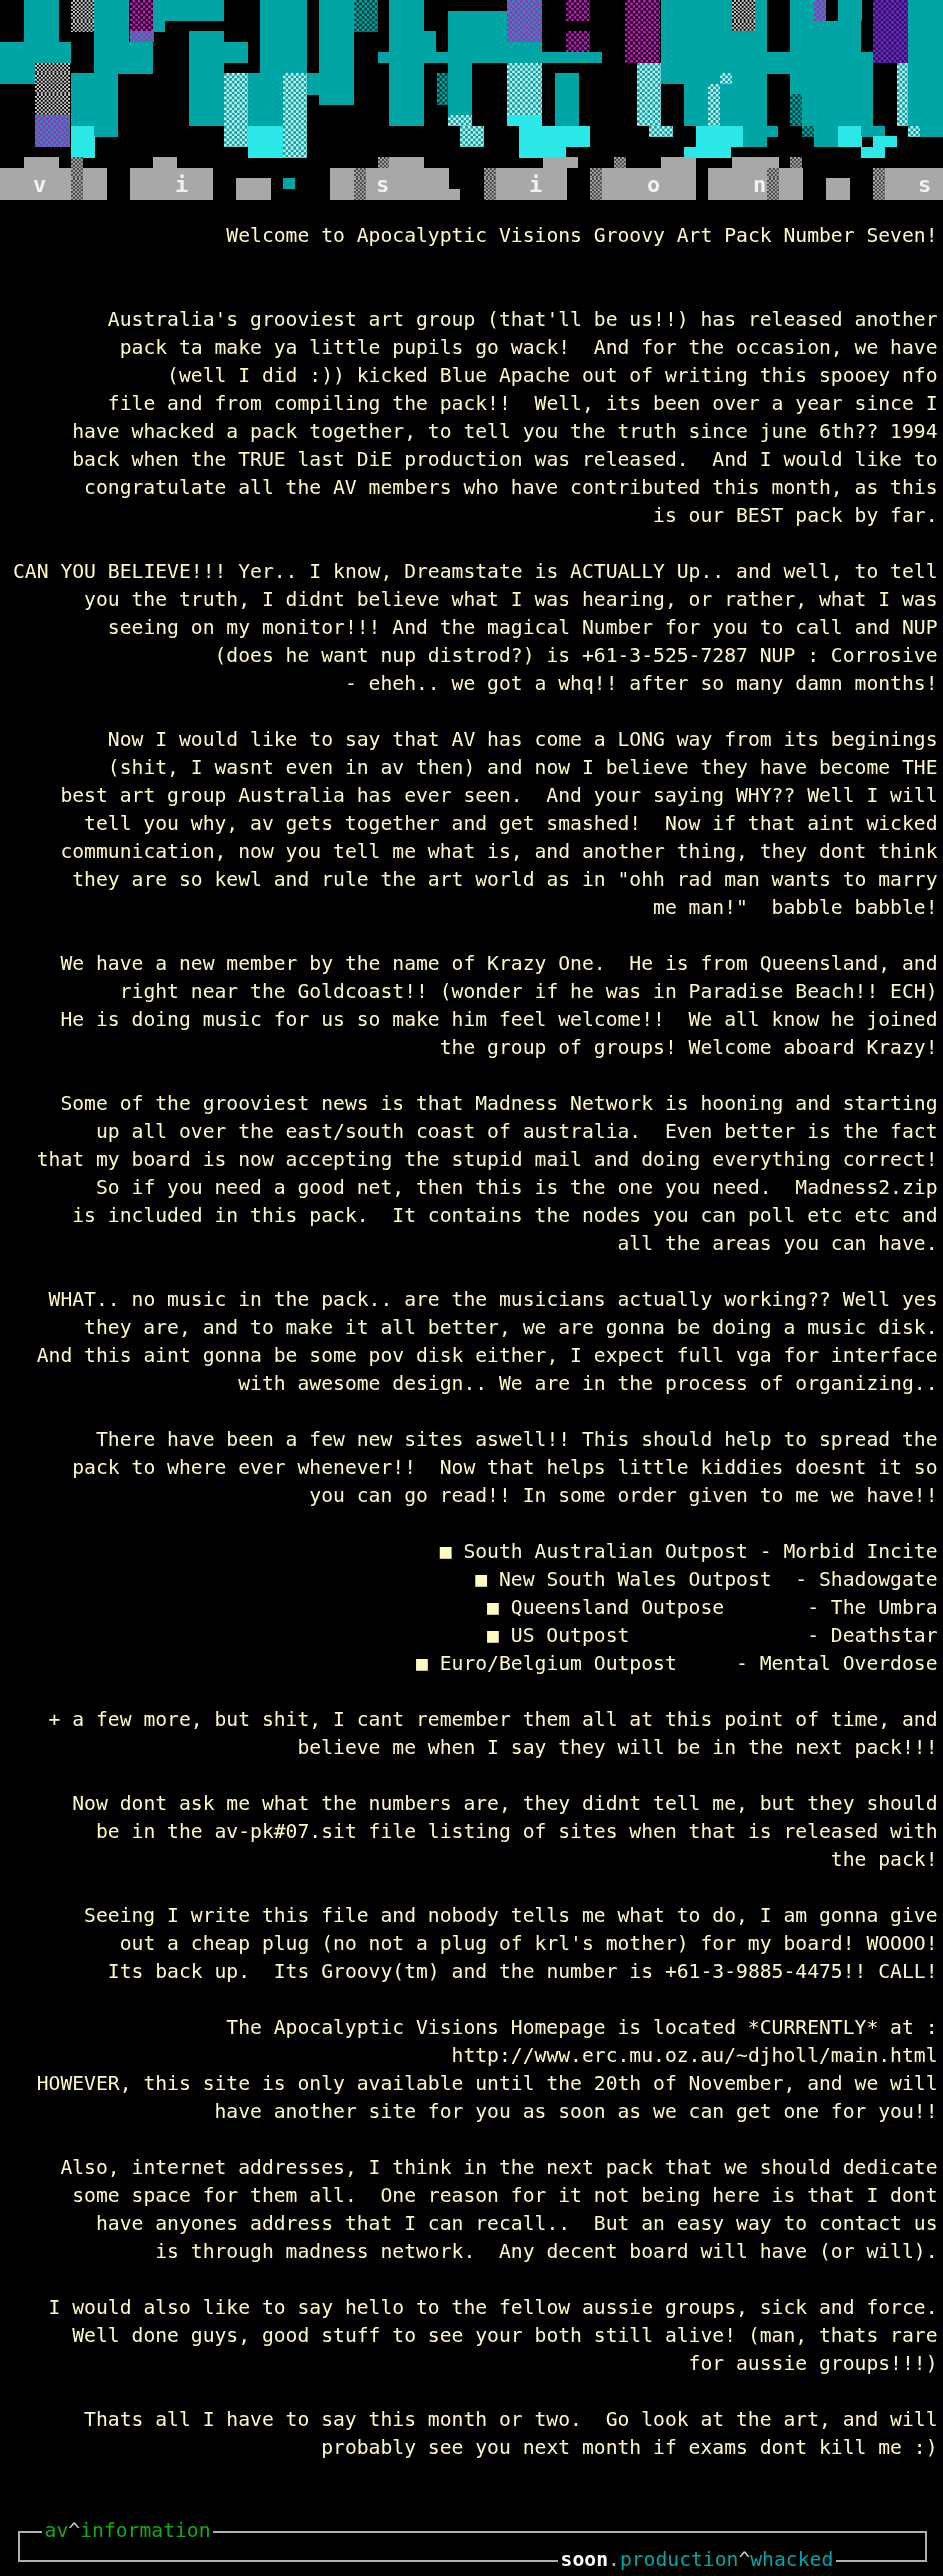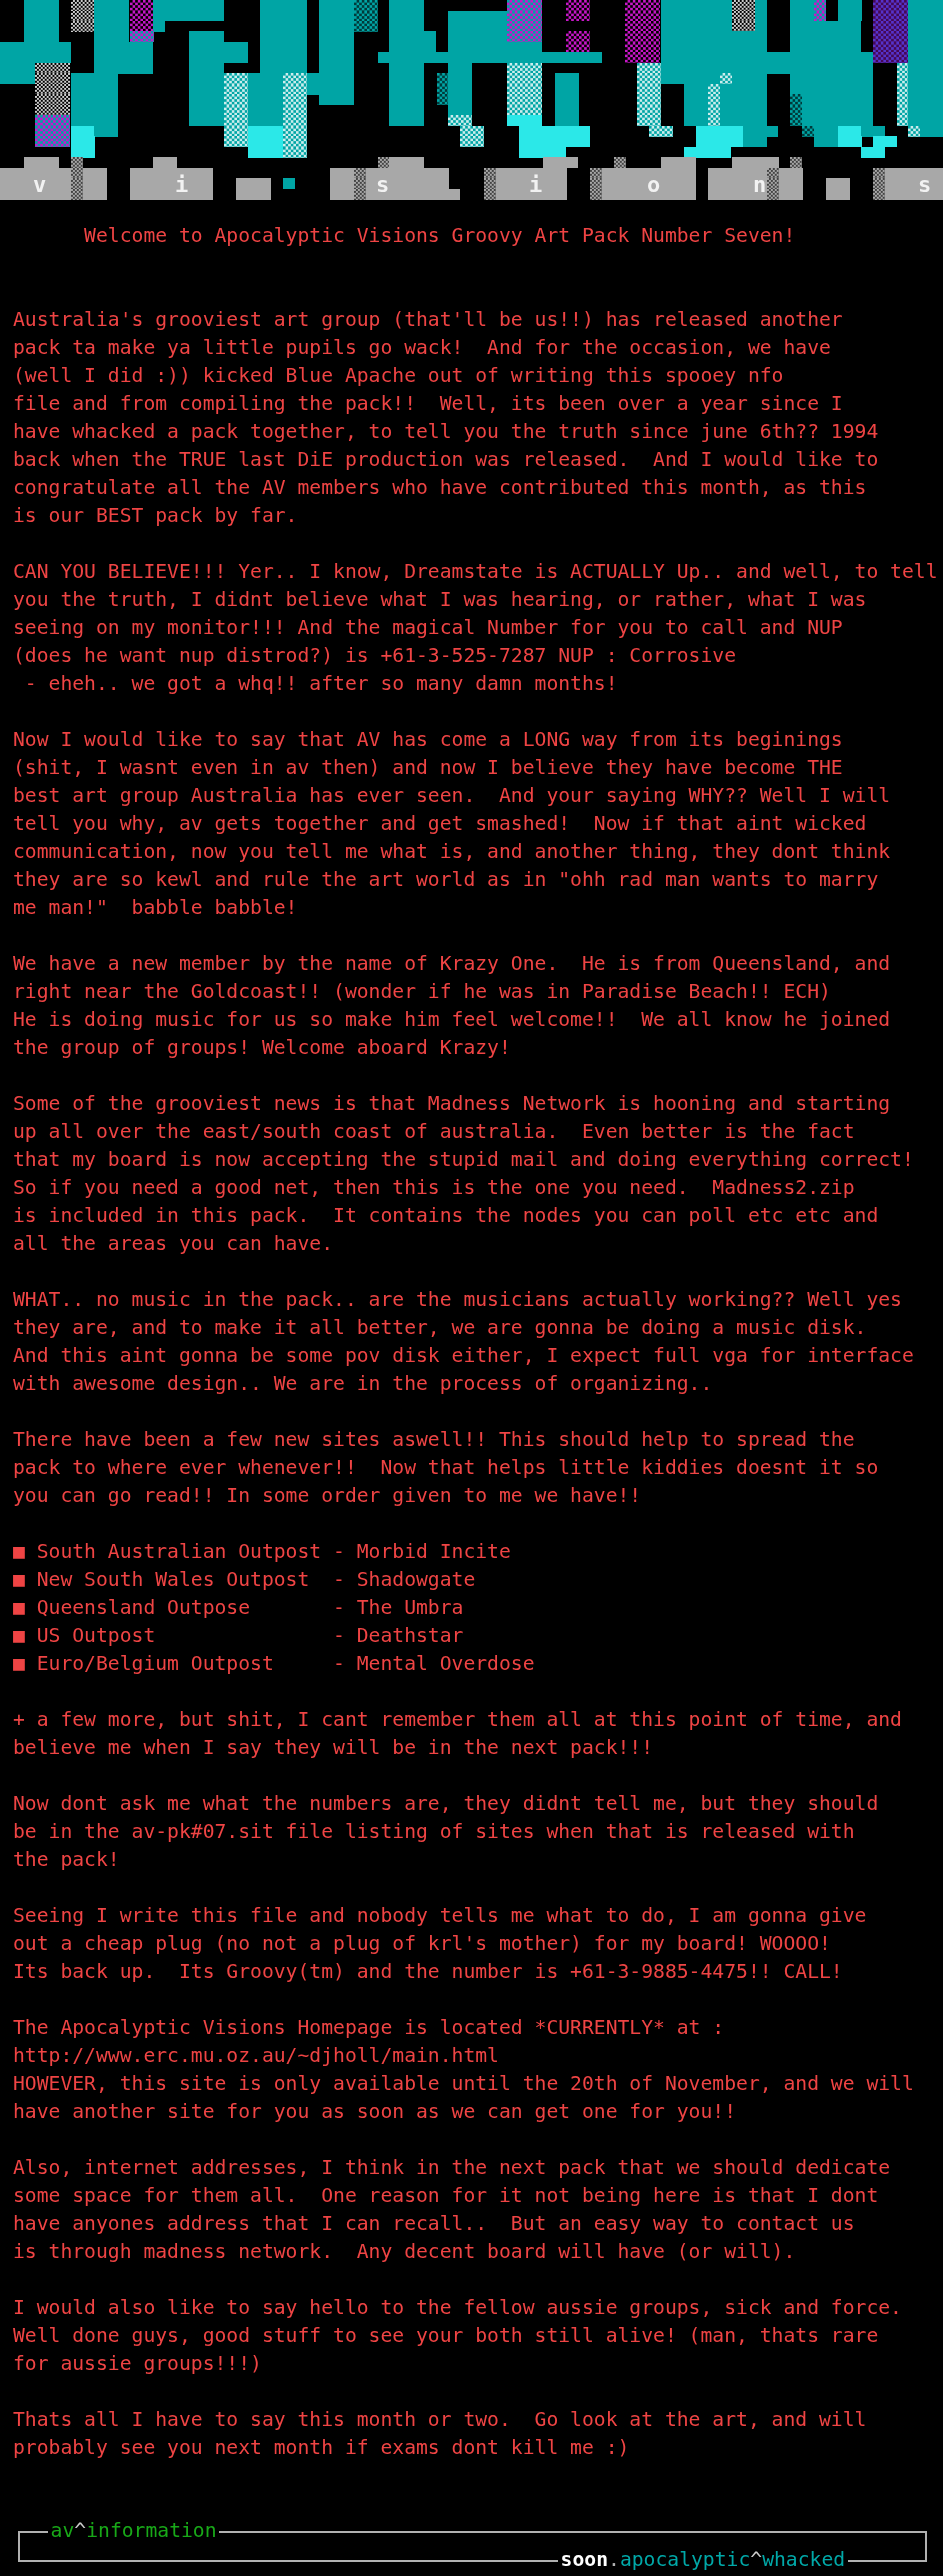--- a/index.html
+++ b/index.html
@@ -15,28 +15,28 @@
   .c-c{background:#00a5a5;background-image:repeating-conic-gradient(rgba(255,255,255,.8) 0% 25%, transparent 0% 50%);background-size:5.2px 5.2px;}
   .c-D{background:#00a5a5;background-image:repeating-conic-gradient(rgba(0,0,0,.65) 0% 25%, transparent 0% 50%);background-size:5.2px 5.2px;}
   .c-M{background:#000;background-image:repeating-conic-gradient(#c816c8 0% 25%, transparent 0% 50%);background-size:5.2px 5.2px;}
   .c-m{background:#00a5a5;background-image:repeating-conic-gradient(#c816c8 0% 25%, transparent 0% 50%);background-size:5.2px 5.2px;}
   .c-P{background:#9911bb;background-image:repeating-conic-gradient(#5533cc 0% 25%, rgba(0,0,0,.55) 0% 50%);background-size:5.2px 5.2px;}
   .c-W{background:#000;background-image:repeating-conic-gradient(#cfcfcf 0% 25%, transparent 0% 50%);background-size:3.9px 3.9px;}
   .c-g{background:#a8a8a8;background-image:repeating-conic-gradient(rgba(0,0,0,.6) 0% 25%, transparent 0% 50%);background-size:3.9px 3.9px;}
   .logo-letter{position:absolute;color:#f2f2f2;font-size:22px;font-weight:bold;
                font-family:"DejaVu Sans Mono",monospace;}
   
-  .nfo{position:absolute;left:13px;top:222px;margin:0;color:#ef4444;
-       font-family:"DejaVu Sans Mono",monospace;font-size:19.7px;line-height:28px;white-space:pre;}
+  .nfo{position:absolute;left:13px;top:222px;margin:0;color:#fef9c3;
+       font-family:"DejaVu Sans Mono",monospace;font-size:19.7px;line-height:28px;white-space:pre;text-align:right;}
   
   .infobox{position:absolute;left:18.4px;top:2531px;width:909px;height:31px;
            border:2.6px solid #b0b0b0;box-sizing:border-box;}
   .boxlabel{position:absolute;background:#000;font-size:19.7px;line-height:25px;
             font-family:"DejaVu Sans Mono",monospace;white-space:pre;padding:0 2.6px;}
-  .label-left{left:48px;top:2518px;}
+  .label-left{left:42px;top:2518px;}
   .label-right{left:558px;top:2547px;}
   .green{color:#18a818;}
   .caret{color:#cccccc;}
   .white-b{color:#ffffff;font-weight:bold;}
   .dot{color:#b0b0b0;}
   .teal-t{color:#00a8a8;}
 </style>
 </head>
 <body>
 
@@ -433,16 +433,16 @@
 Well done guys, good stuff to see your both still alive! (man, thats rare
 for aussie groups!!!)
 
 Thats all I have to say this month or two.  Go look at the art, and will
 probably see you next month if exams dont kill me :)</pre>
 
   <div class="infobox"></div>
 
   <div class="boxlabel label-left"><span class="green">av</span><span class="caret">^</span><span class="green">information</span></div>
 
-  <div class="boxlabel label-right"><span class="white-b">soon</span><span class="dot">.</span><span class="teal-t">apocalyptic</span><span class="caret">^</span><span class="teal-t">whacked</span></div>
+  <div class="boxlabel label-right"><span class="white-b">soon</span><span class="dot">.</span><span class="teal-t">production</span><span class="caret">^</span><span class="teal-t">whacked</span></div>
 
 </div>
 
 
 </body></html>

